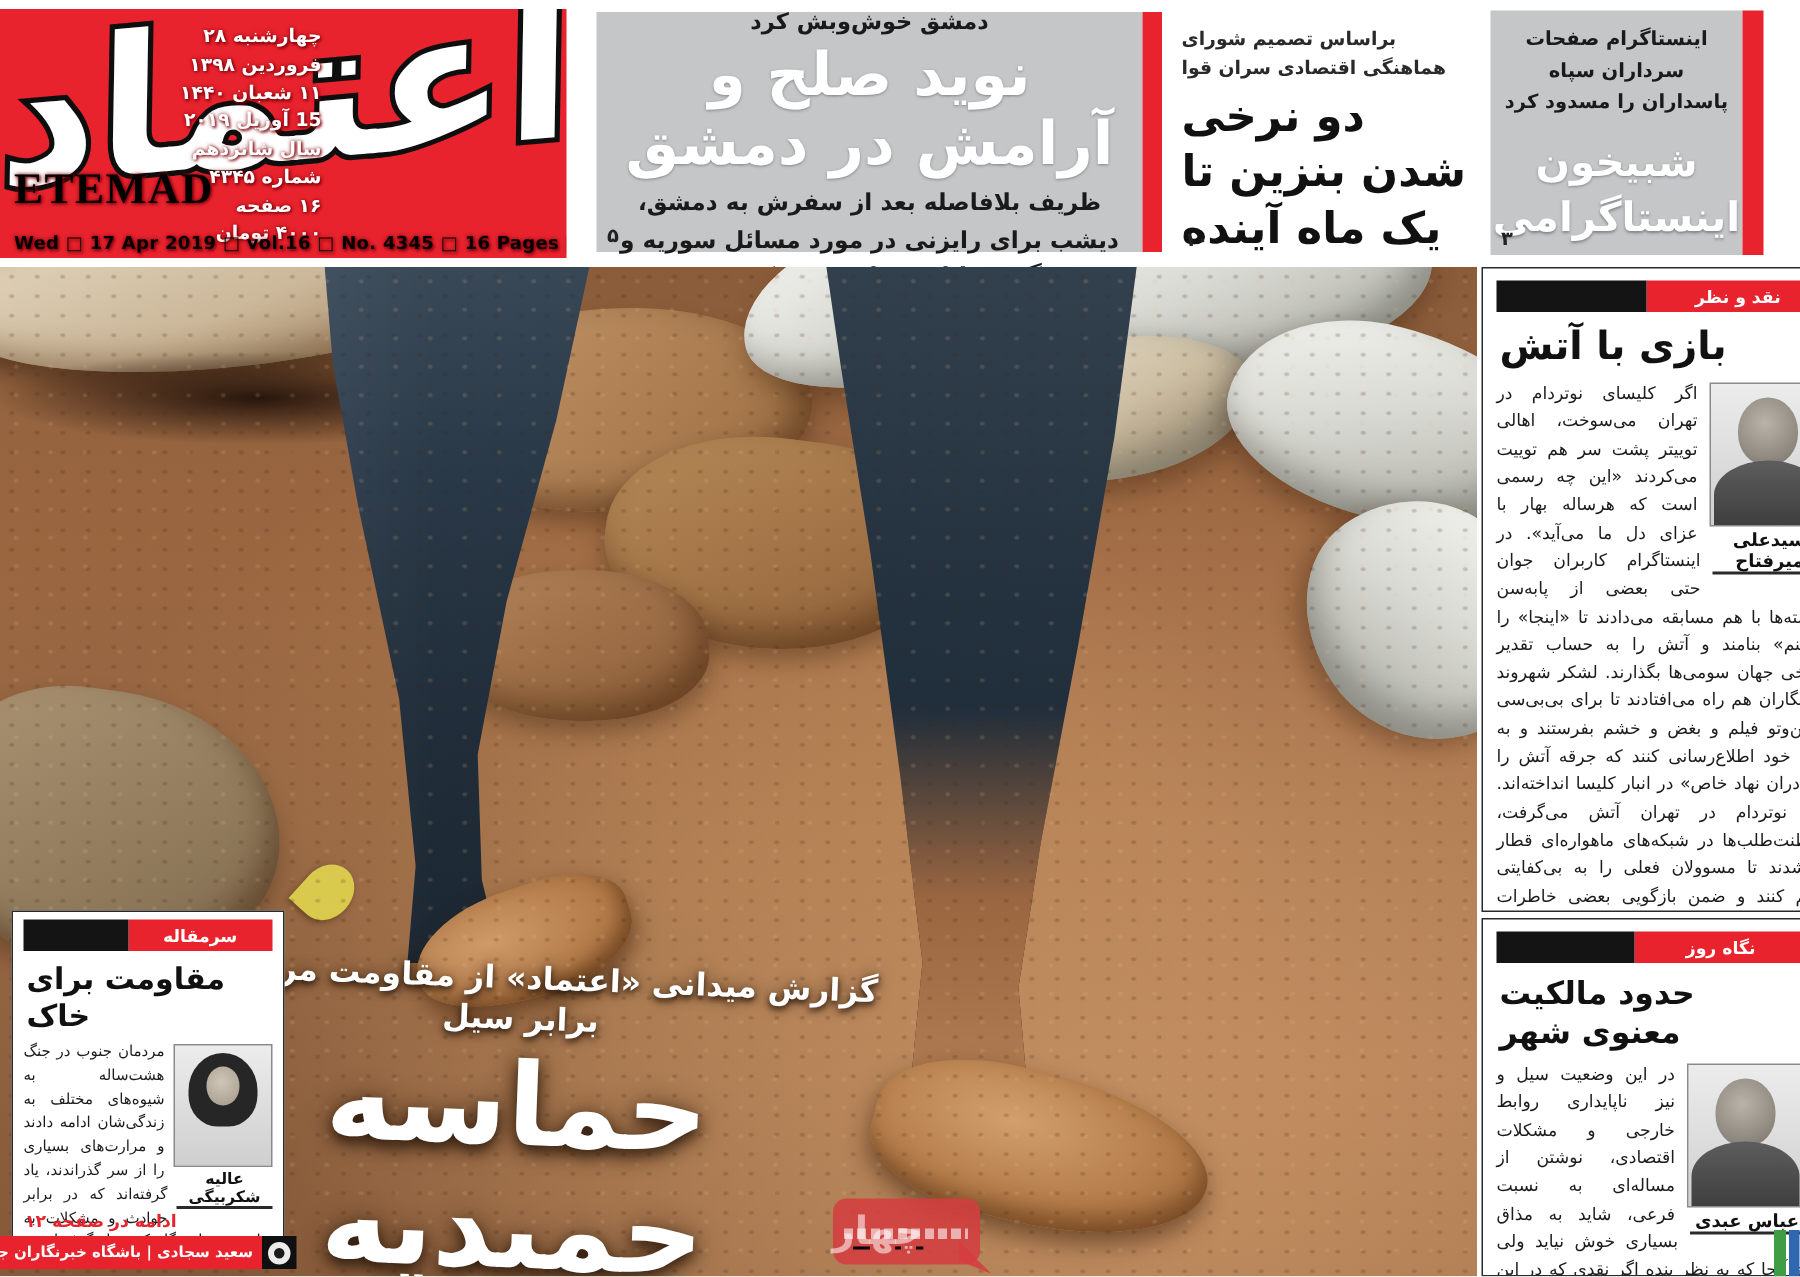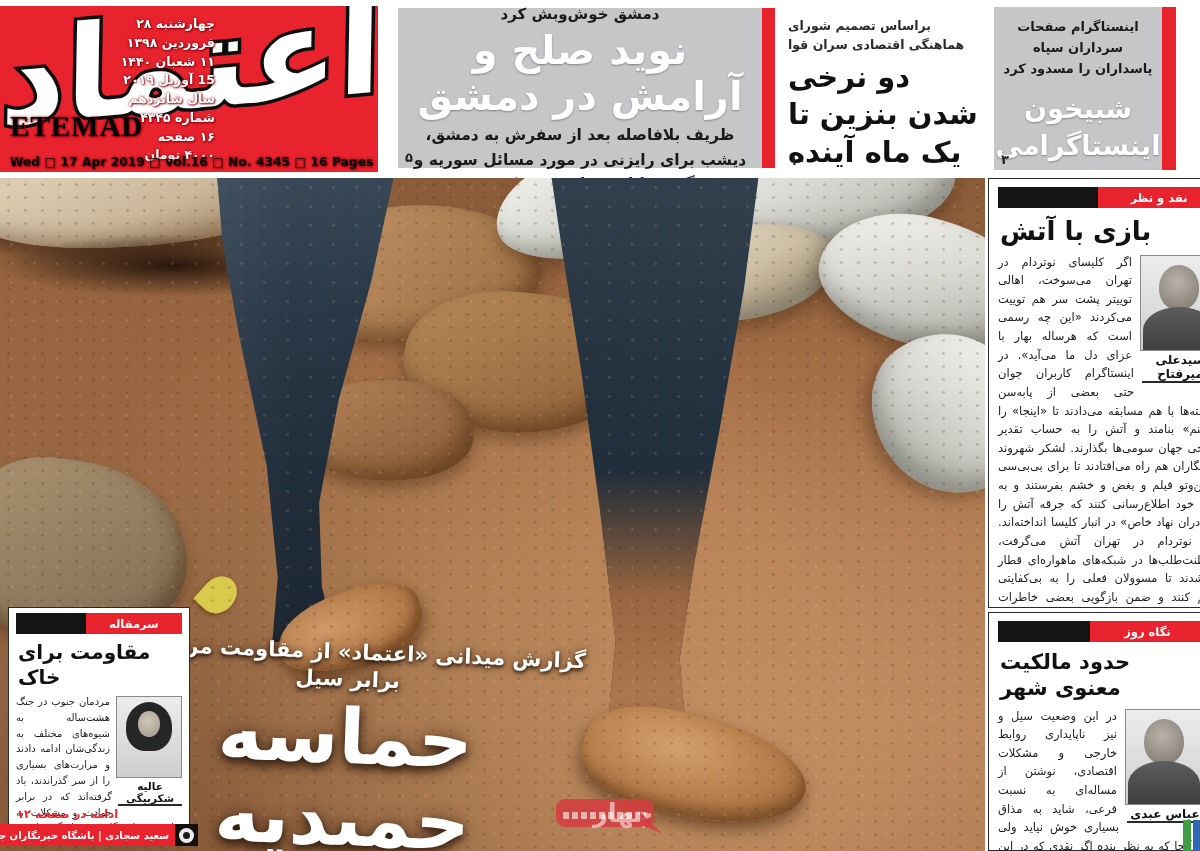--- a/index.html
+++ b/index.html
@@ -95,22 +95,22 @@
   .leaf{position:absolute;left:20.5%;top:59%;width:3.4%;height:6%;background:#d9ca4e;
      border-radius:50% 50% 50% 0;transform:rotate(42deg);box-shadow:0 2px 4px rgba(60,35,10,.5);}
 
   
   .lead-caption{position:absolute;left:8.5%;top:68.5%;width:53%;text-align:center;
      transform:rotate(2.2deg);color:#fff;z-index:5;}
   .lead-kicker{font-size:21px;font-weight:bold;line-height:1.3;
      text-shadow:0 2px 4px rgba(30,15,5,.9),0 0 10px rgba(30,15,5,.55);}
   .lead-headline{font-size:76px;font-weight:bold;line-height:1.08;margin-top:2px;
      text-shadow:0 4px 10px rgba(30,15,5,.85),0 0 20px rgba(30,15,5,.45);}
-  .lead-bubble{position:absolute;left:56.4%;top:92.3%;width:98px;height:28px;z-index:5;
-     background:rgba(212,62,64,.88);border-radius:9px;display:flex;align-items:center;justify-content:flex-start;}
+  .lead-bubble{position:absolute;left:56.4%;top:92.3%;width:98px;height:44px;z-index:5;
+     background:rgba(212,62,64,.88);border-radius:9px;display:flex;align-items:center;justify-content:flex-end;text-decoration:underline;}
   .lead-bubble::after{content:"";position:absolute;right:-8px;bottom:-6px;width:22px;height:22px;
      background:rgba(212,62,64,.88);clip-path:polygon(0 0,100% 100%,0 60%);}
   .bubble-word{font-size:26px;font-weight:bold;color:rgba(255,255,255,.55);letter-spacing:4px;}
   .bubble-strip{position:absolute;left:8%;top:46%;width:84%;height:7px;opacity:.65;
      background:repeating-linear-gradient(90deg,rgba(255,255,255,.9) 0 6px,transparent 6px 9px);}
 
   
   .artbox{background:#fff;border:1px solid #2a2a2a;box-sizing:border-box;overflow:hidden;}
   .secbar{display:flex;height:21px;align-items:stretch;}
   .secbar .seclabel{background:#e8232e;color:#fff;font-size:11.5px;font-weight:bold;

